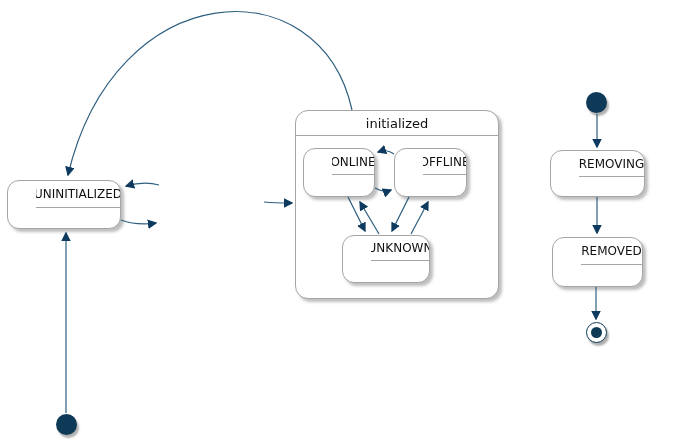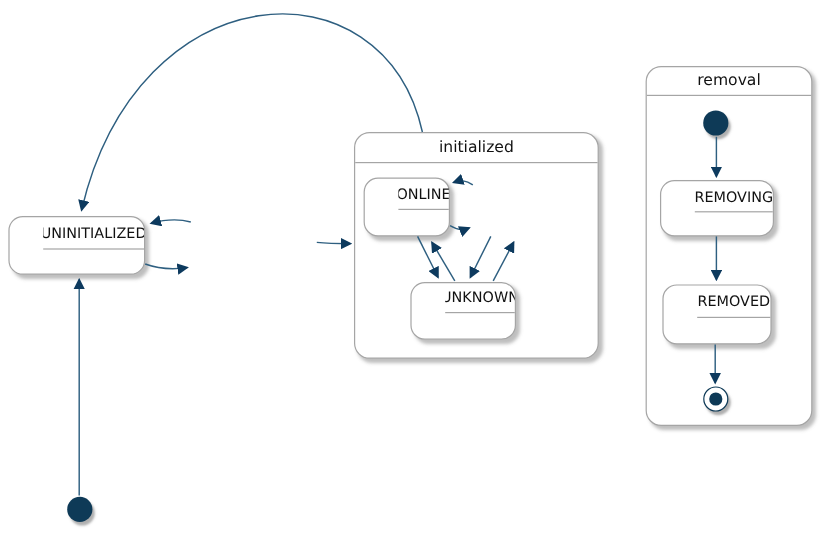--- a/index.html
+++ b/index.html
@@ -98,39 +98,39 @@
 <body>
 
 <div id="canvas">
 
   <div class="composite" style="left:295px; top:110px; width:204px; height:189px;">
     <div class="title" style="height:24px;">
       <span>initialized</span>
     </div>
   </div>
 
-  <div class="composite" style="left:538px; top:55px; width:139px; height:300px;">
-    <div class="title" style="height:23px;">
-      <span>removal</span>
-    </div>
-  </div>
 
   <div class="state" style="left:7px; top:180px; width:114px; height:49px;">
     <div class="name" style="height:26px;">
       <span>UNINITIALIZED</span>
     </div>
   </div>
 
 
   <div class="state" style="left:303px; top:148px; width:72px; height:49px;">
     <div class="name" style="height:25px;">
       <span>ONLINE</span>
     </div>
   </div>
 
+  <div class="state" style="left:394px; top:148px; width:73px; height:49px;">
+    <div class="name" style="height:25px;">
+      <span>OFFLINE</span>
+    </div>
+  </div>
 
   <div class="state" style="left:550px; top:150px; width:95px; height:47px;">
     <div class="name" style="height:25px;">
       <span>REMOVING</span>
     </div>
   </div>
 
   <div class="state" style="left:342px; top:235px; width:88px; height:48px;">
     <div class="name" style="height:24px;">
       <span>UNKNOWN</span>

